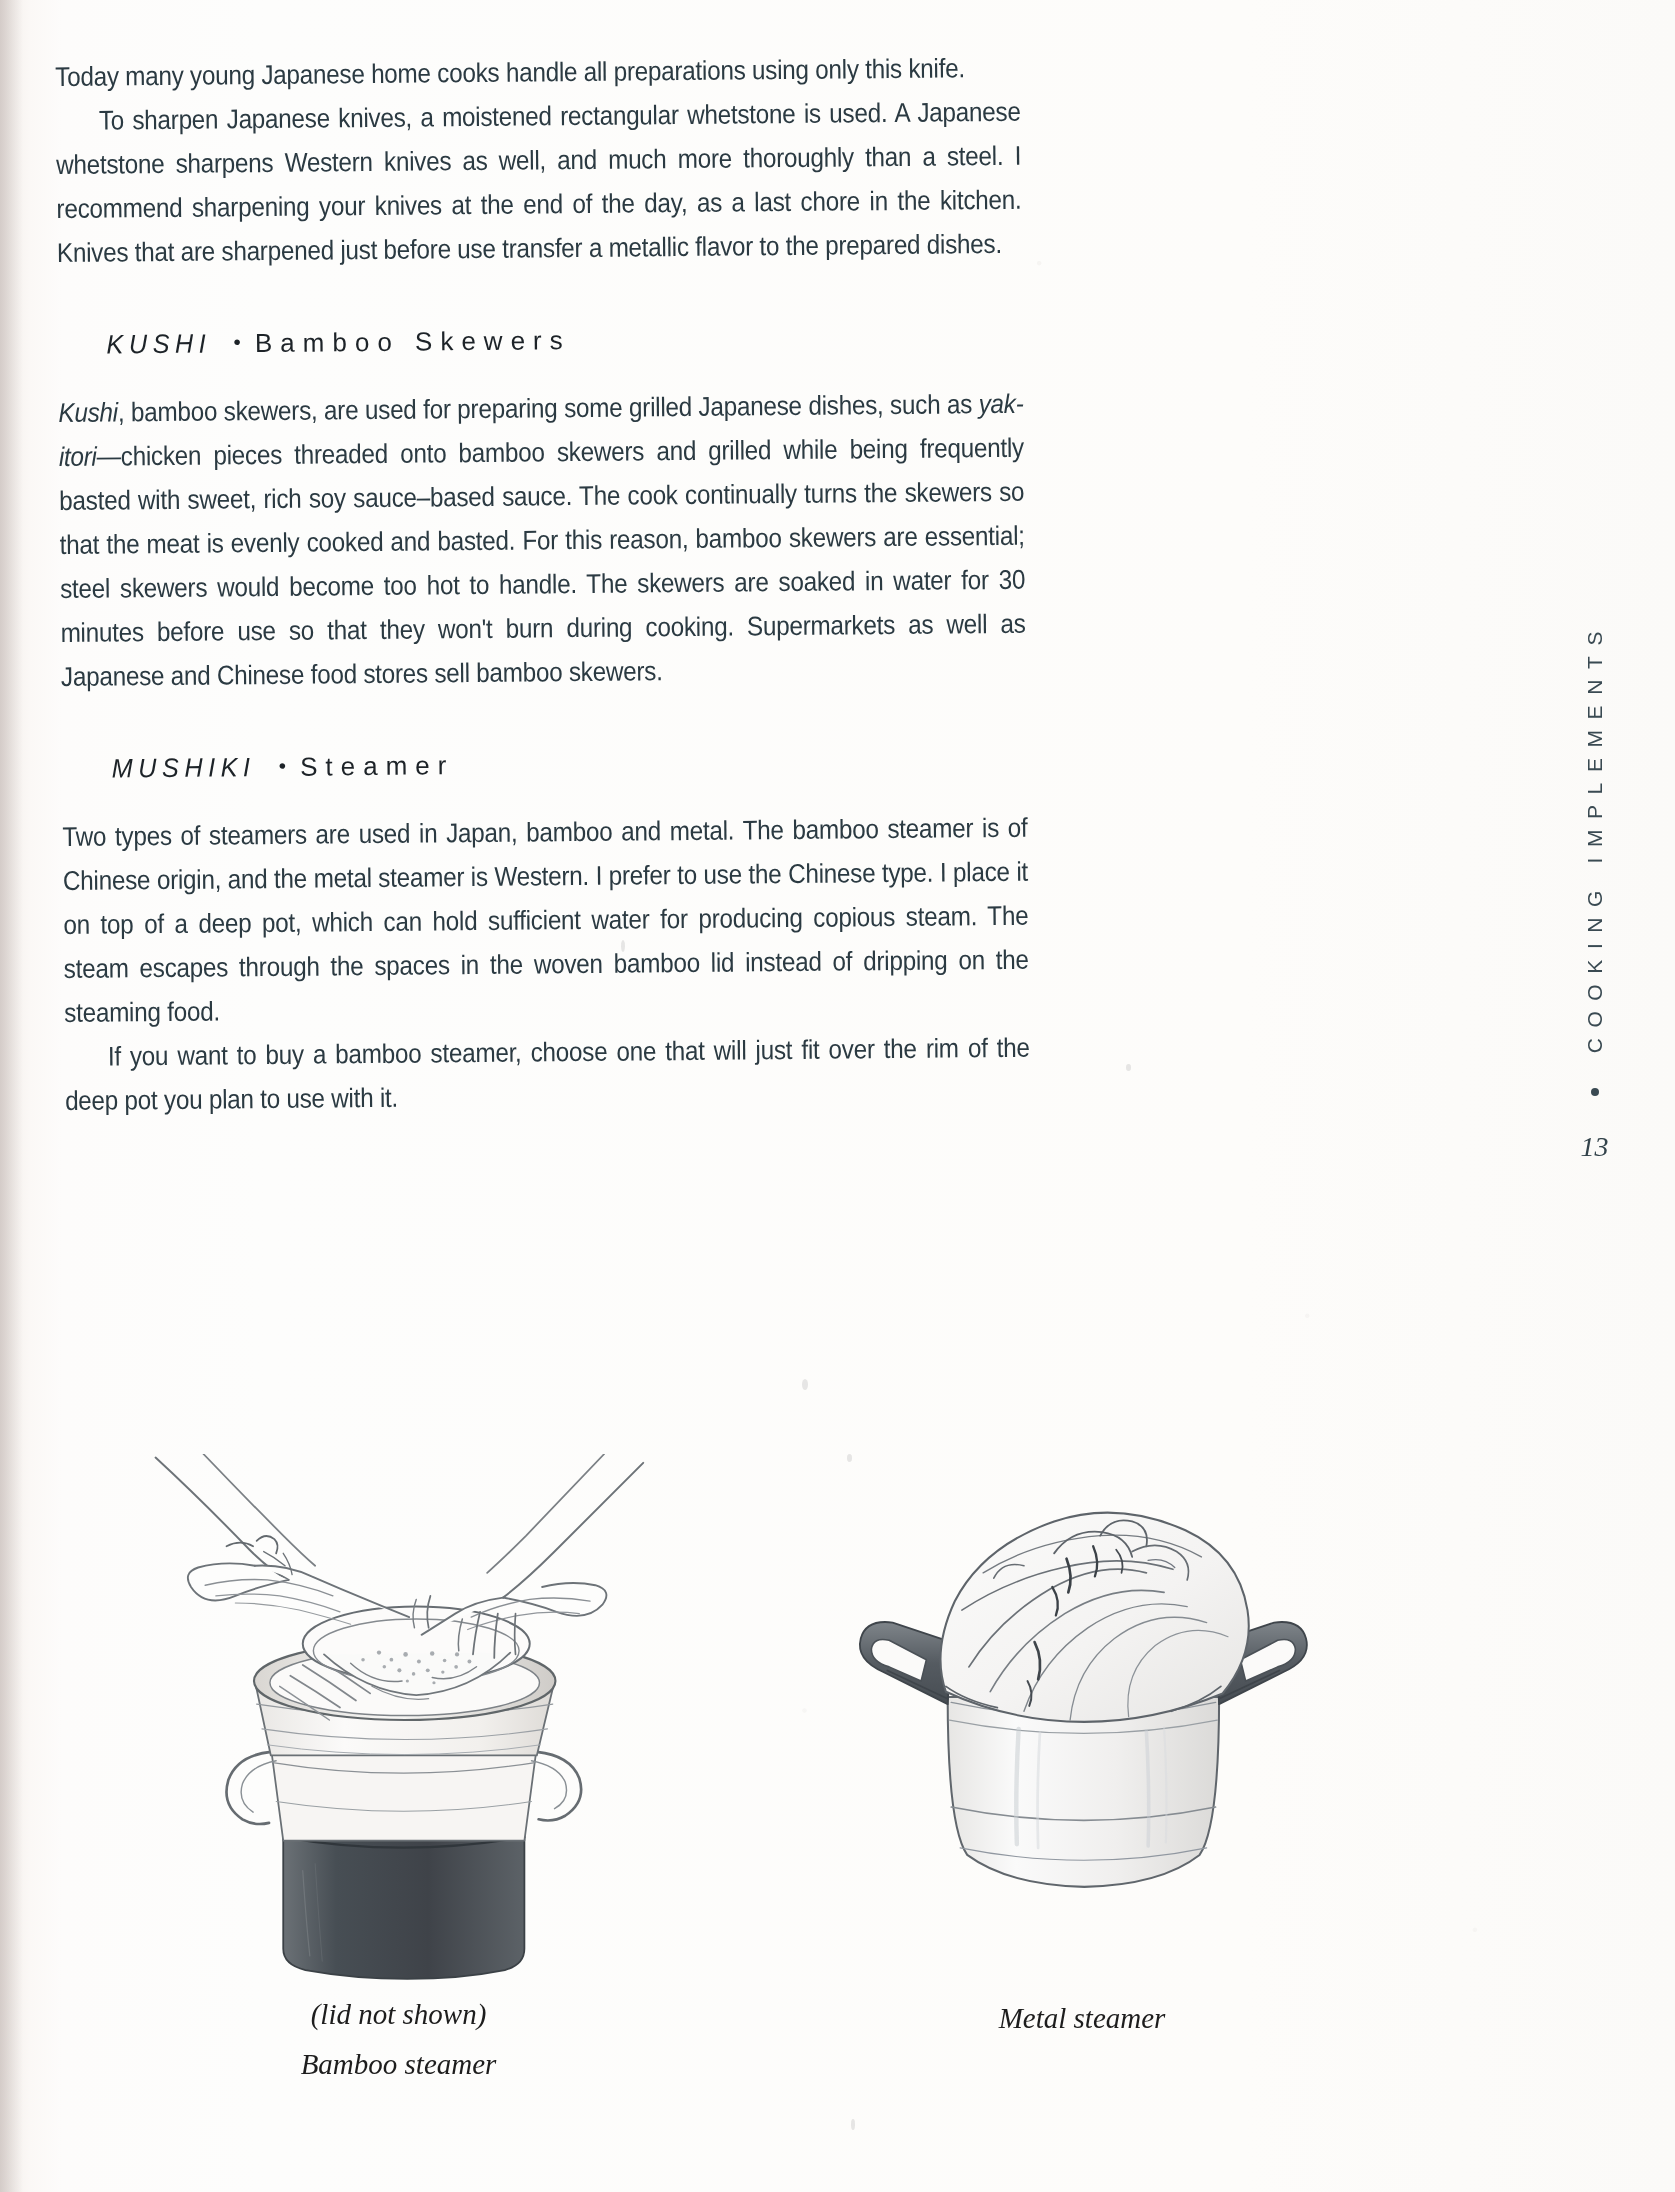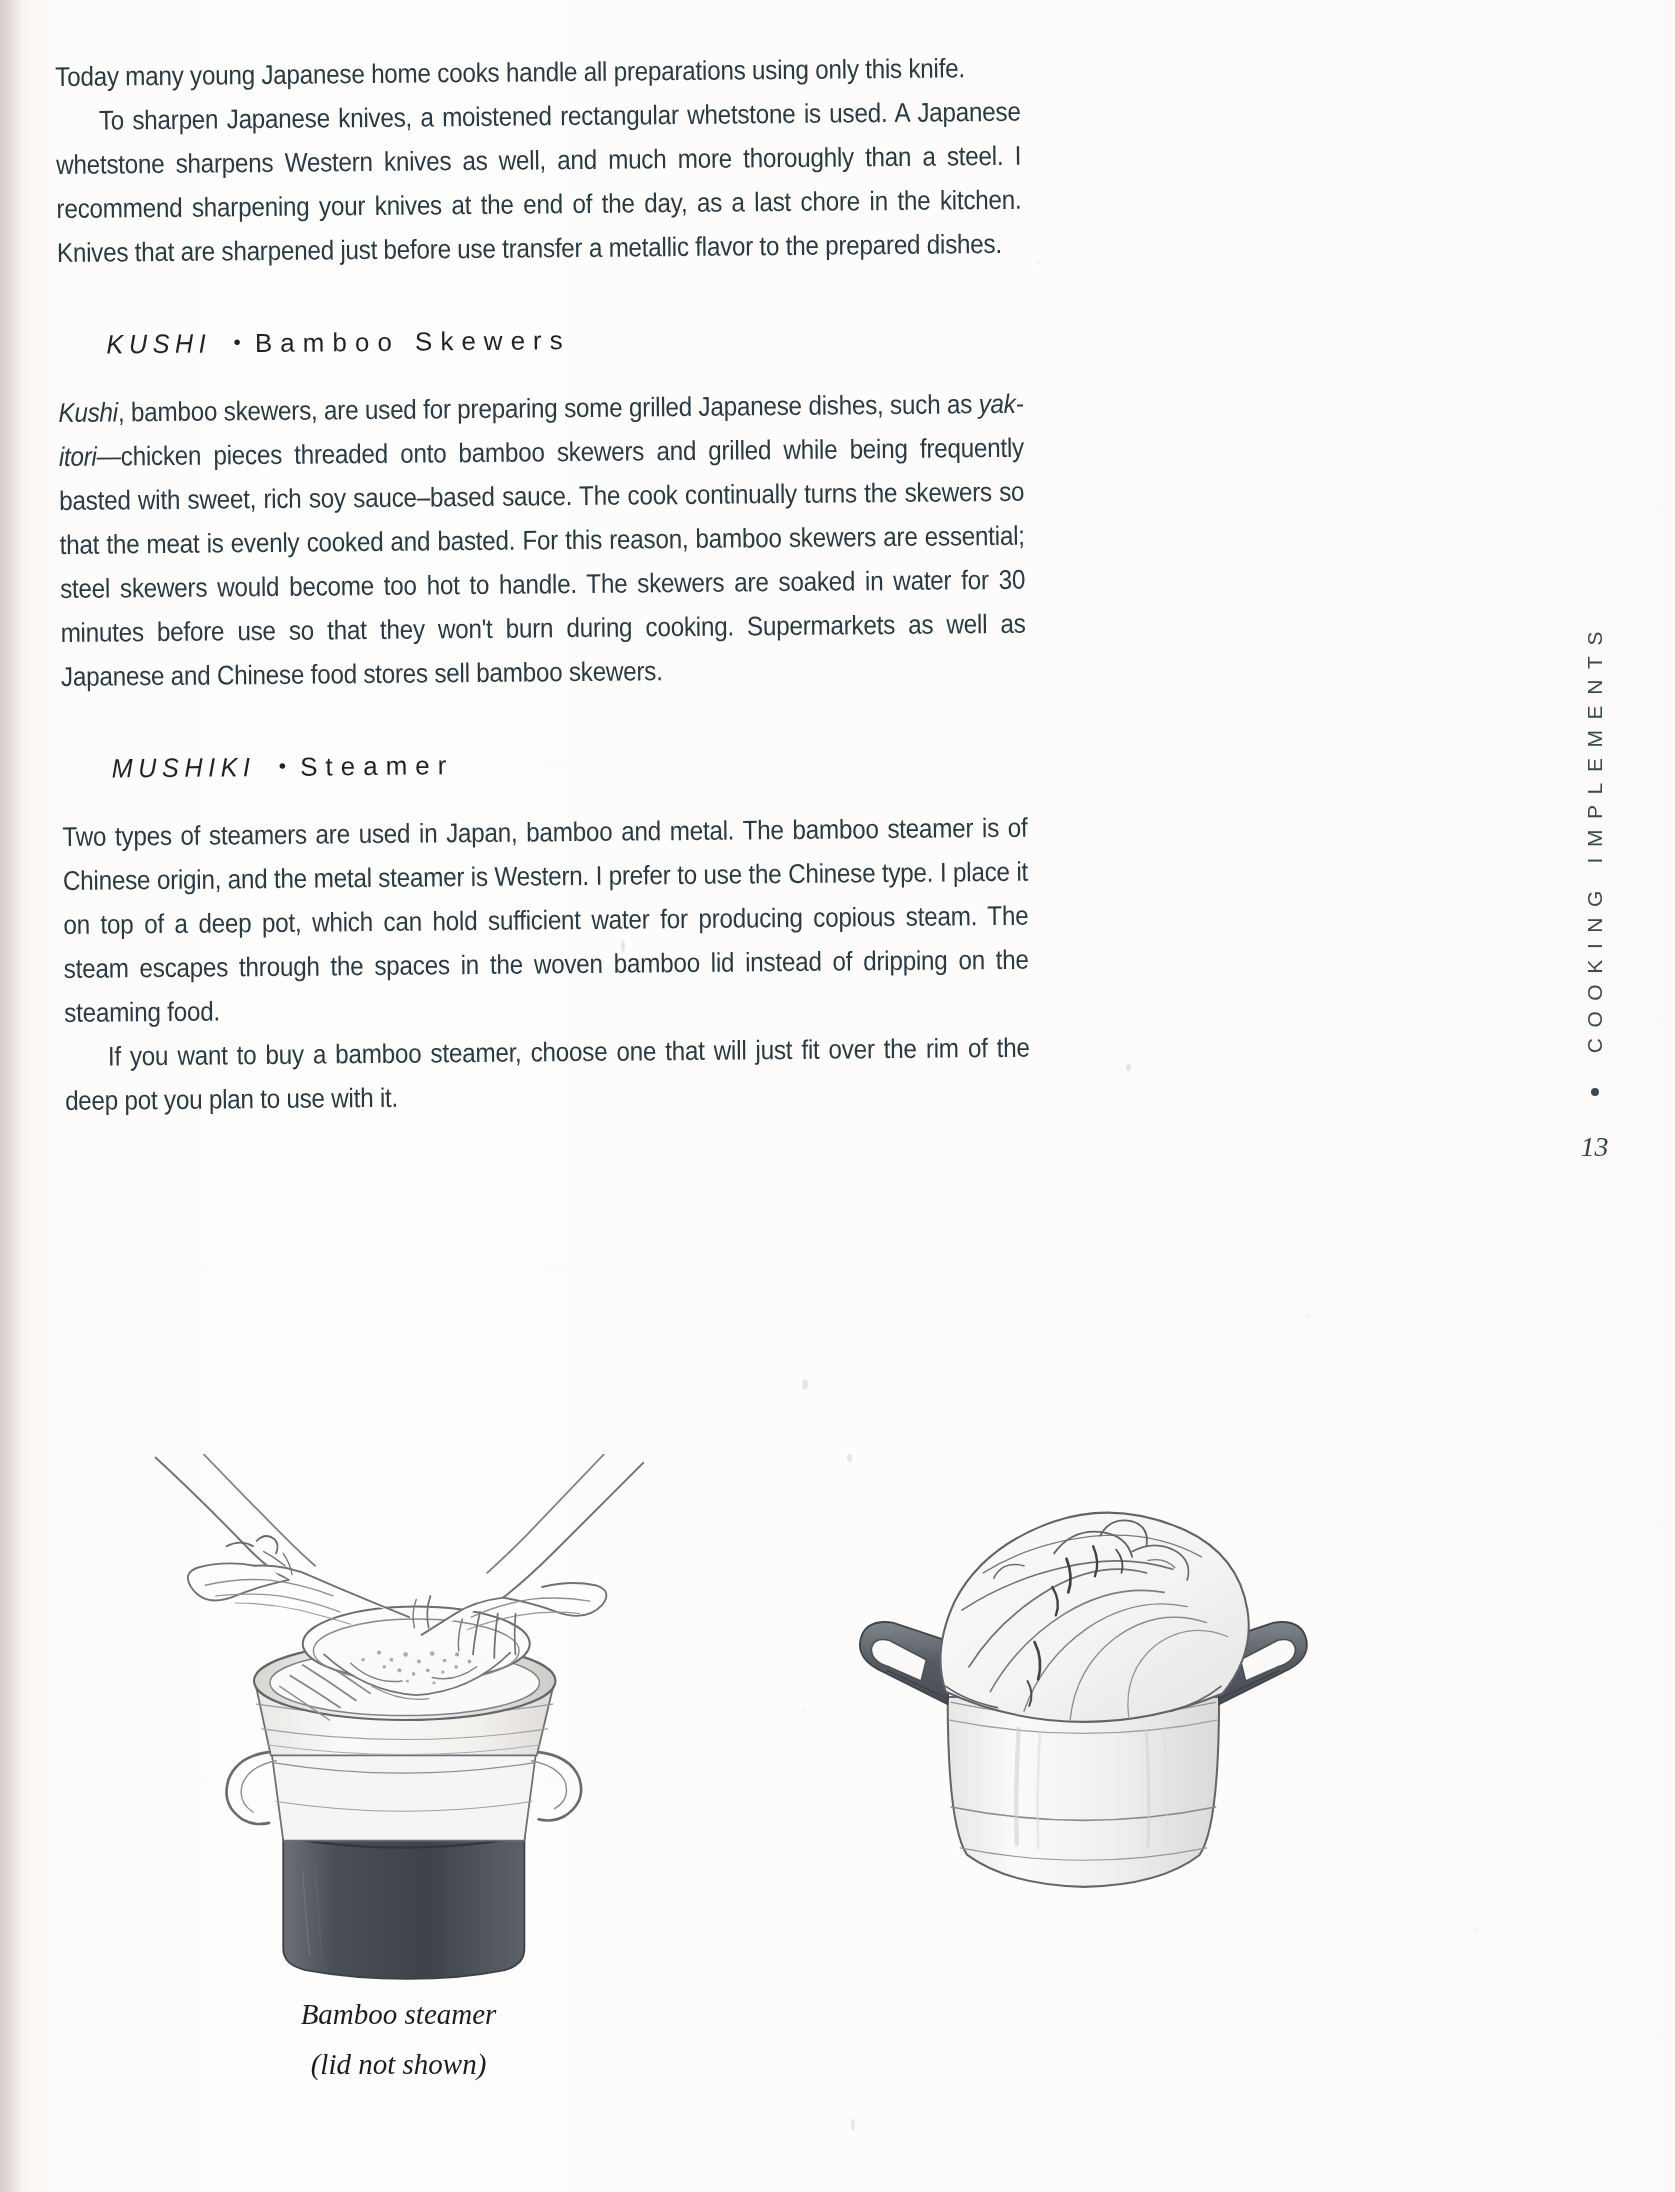--- a/index.html
+++ b/index.html
@@ -301,22 +301,22 @@
           <path d="M484 180 Q450 176 416 182 Q384 188 358 198" stroke="#91969b" stroke-width="1.3" fill="none"></path>
 
           <path d="M372 178 Q366 204 364 226" stroke="#6d7378" stroke-width="2" fill="none"></path>
           <path d="M392 180 Q388 208 388 230" stroke="#6d7378" stroke-width="2" fill="none"></path>
           <path d="M412 180 Q410 206 412 226" stroke="#6d7378" stroke-width="1.9" fill="none"></path>
           <path d="M352 186 Q346 206 348 222" stroke="#777d82" stroke-width="1.7" fill="none"></path>
           <path d="M316 160 Q310 178 314 196" stroke="#6d7378" stroke-width="1.9" fill="none"></path>
           <path d="M300 164 Q294 180 298 196" stroke="#777d82" stroke-width="1.6" fill="none"></path>
         </g>
       </svg>
+      <div class="fig-caption">(lid not shown)</div>
       <div class="fig-caption">Bamboo steamer</div>
-      <div class="fig-caption">(lid not shown)</div>
     </div>
 
     <div class="figure metal">
       <svg class="fig-art" width="497" height="479" viewBox="0 0 560 540">
         <defs>
           <linearGradient id="metalBody" x1="0" y1="0" x2="1" y2="0">
             <stop offset="0%" stop-color="#e7e6e4"></stop>
             <stop offset="25%" stop-color="#fafafa"></stop>
             <stop offset="62%" stop-color="#f0efee"></stop>
             <stop offset="100%" stop-color="#dbdad8"></stop>
@@ -378,20 +378,21 @@
           <path d="M246 150 Q256 166 250 182" stroke="#3b4147" stroke-width="2.6"></path>
           <path d="M226 212 Q236 232 230 254" stroke="#3f454b" stroke-width="3"></path>
           <path d="M218 256 Q226 270 220 284" stroke="#454b51" stroke-width="2.2"></path>
           <path d="M292 104 Q300 122 294 138" stroke="#3b4147" stroke-width="2.6"></path>
           <path d="M318 108 Q328 120 324 134" stroke="#454b51" stroke-width="2"></path>
 
           <path d="M126 262 Q148 278 184 286" stroke="#5e646a" stroke-width="2"></path>
           <path d="M436 262 Q414 280 380 290" stroke="#5e646a" stroke-width="2"></path>
         </g>
       </svg>
+      <div class="fig-caption">Metal steamer</div>
     </div>
   </div>
 
   <div class="spot" style="left:802px;top:1379px;width:6.2px;height:10.6px;"></div>
   <div class="spot" style="left:847px;top:1454px;width:5.3px;height:8px;"></div>
   <div class="spot" style="left:851px;top:2119px;width:4.4px;height:10.6px;"></div>
   <div class="spot" style="left:1126px;top:1064px;width:5.3px;height:7px;"></div>
   <div class="spot" style="left:621px;top:940px;width:4.4px;height:12.4px;"></div>
 
 </div>

